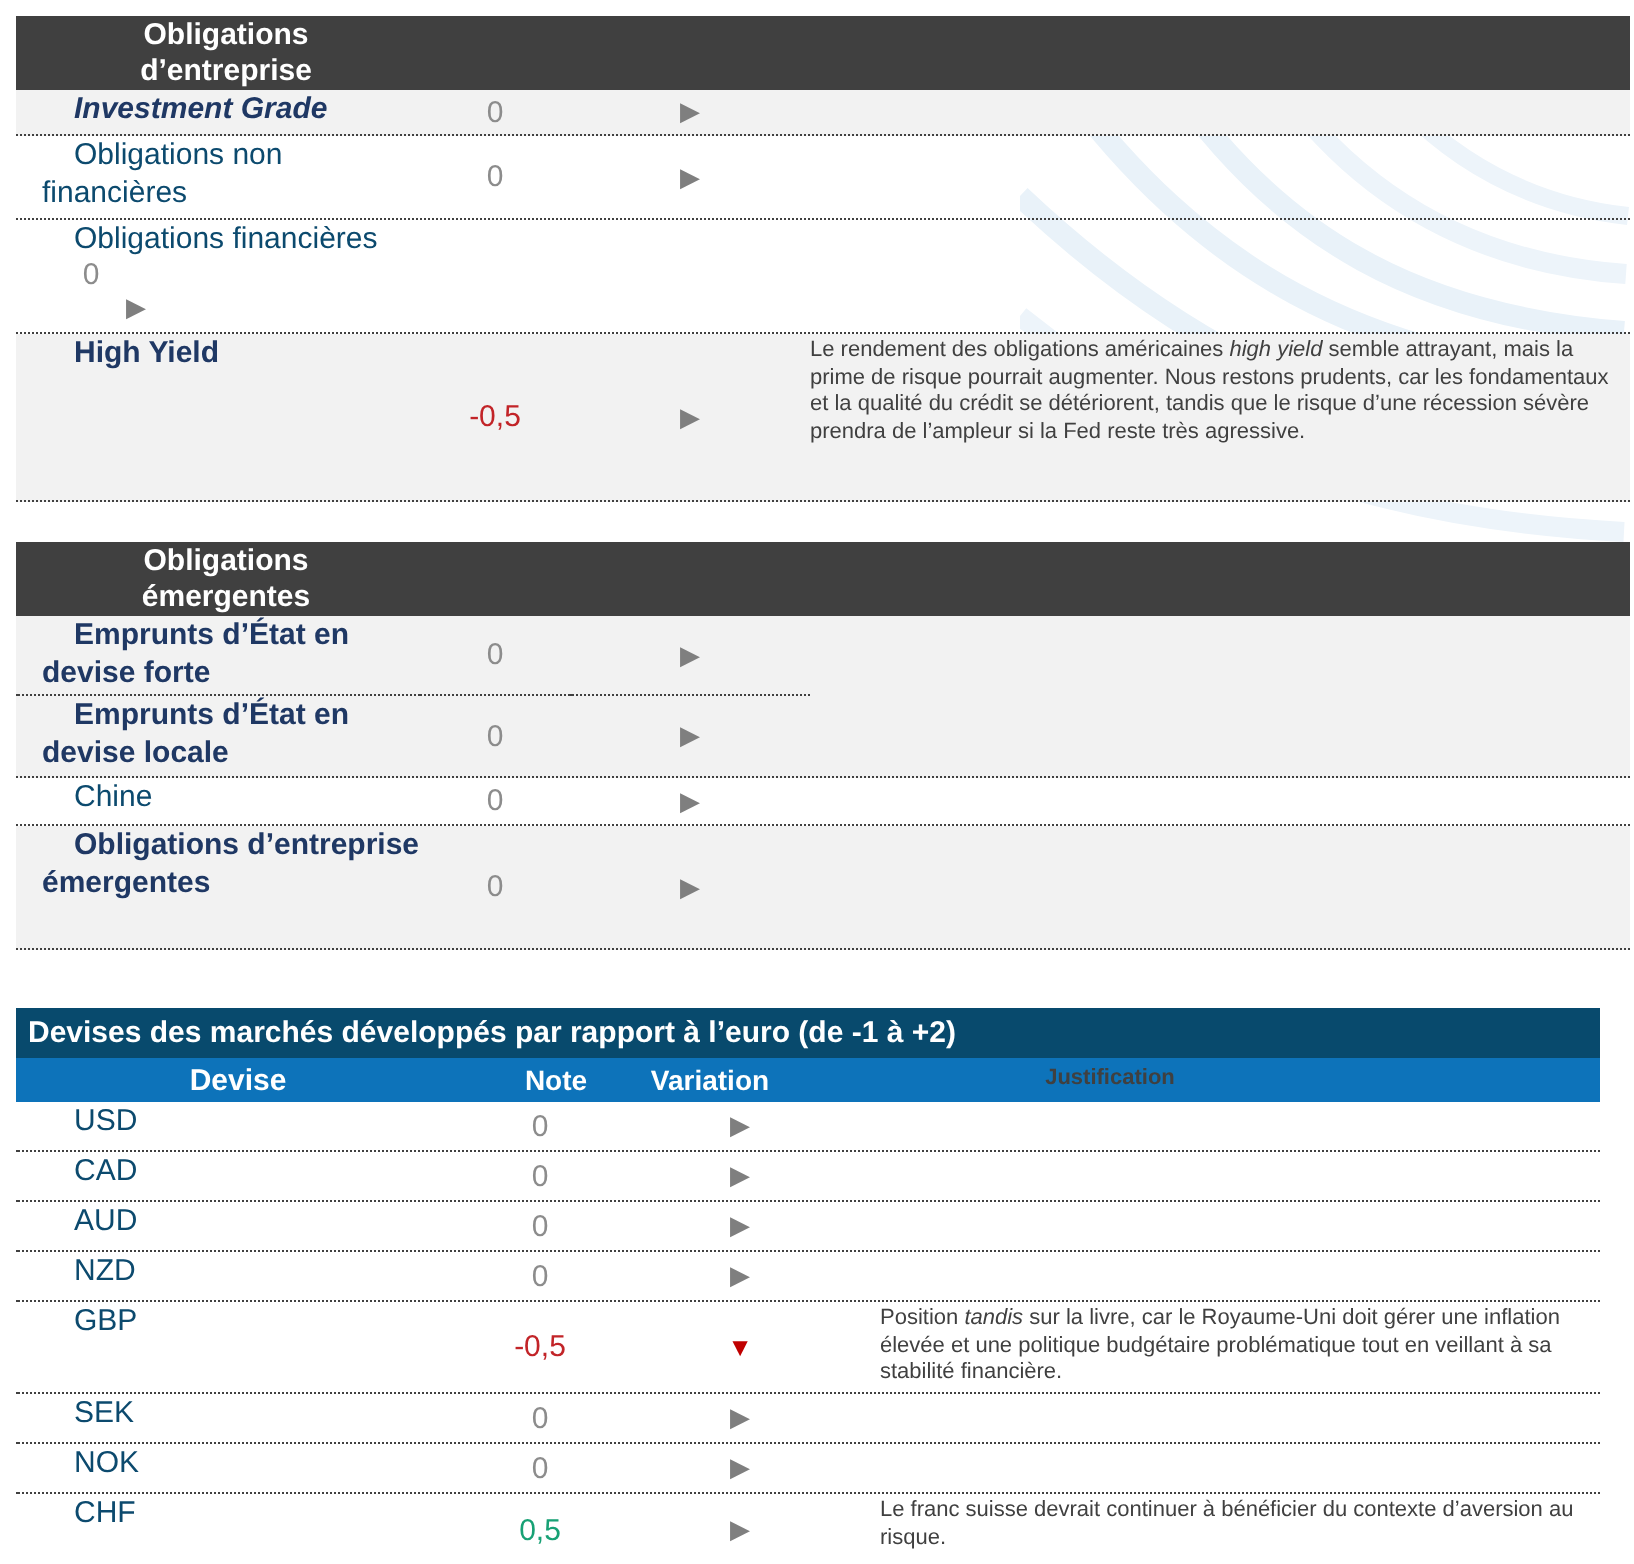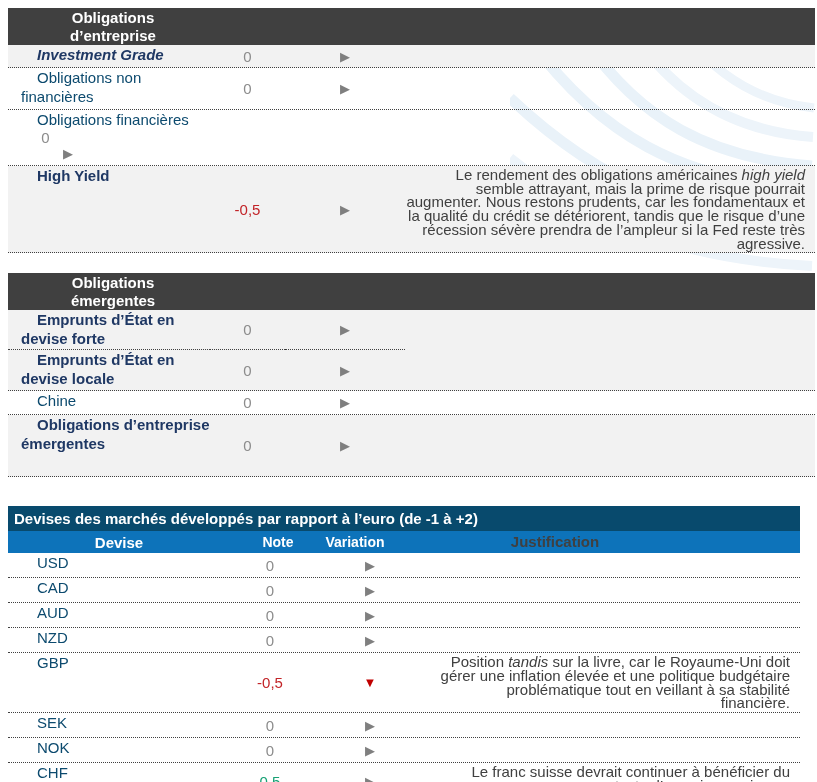--- a/index.html
+++ b/index.html
@@ -51,21 +51,21 @@
   .lbl.parent{font-weight:bold;color:#1f3864;}
   .lbl.parent-italic{font-weight:bold;font-style:italic;color:#1f3864;}
   .lbl.child{font-weight:normal;color:#0c4a6e;}
   .c-note,.c-var{display:flex;align-items:center;justify-content:center;}
   .c-note{font-size:15px;color:#8c8c8c;}
   .c-note.neg{color:#c22428;}
   .c-note.pos{color:#18a175;}
   .c-var{font-size:13px;color:#7f7f7f;}
   .c-var .down{color:#c00000;}
   .c-just{flex:1;padding:2px 10px 2px 0;box-sizing:border-box;
-    font-size:15px;line-height:13.7px;color:#404040;text-align:right;}
+    font-size:11px;line-height:13.7px;color:#404040;}
   .tbl-1 .c-just{padding-left:0;}
   .t3 .c-just{padding-left:10px;}
   .it{font-style:italic;}
   
   .fx-title{
     background:#084a6d;color:#fff;font-weight:bold;font-size:15px;
     min-height:25px;display:flex;align-items:center;padding-left:6px;box-sizing:border-box;
   }
   .fx-cols{
     background:#0d73ba;color:#fff;font-weight:bold;font-size:14px;

